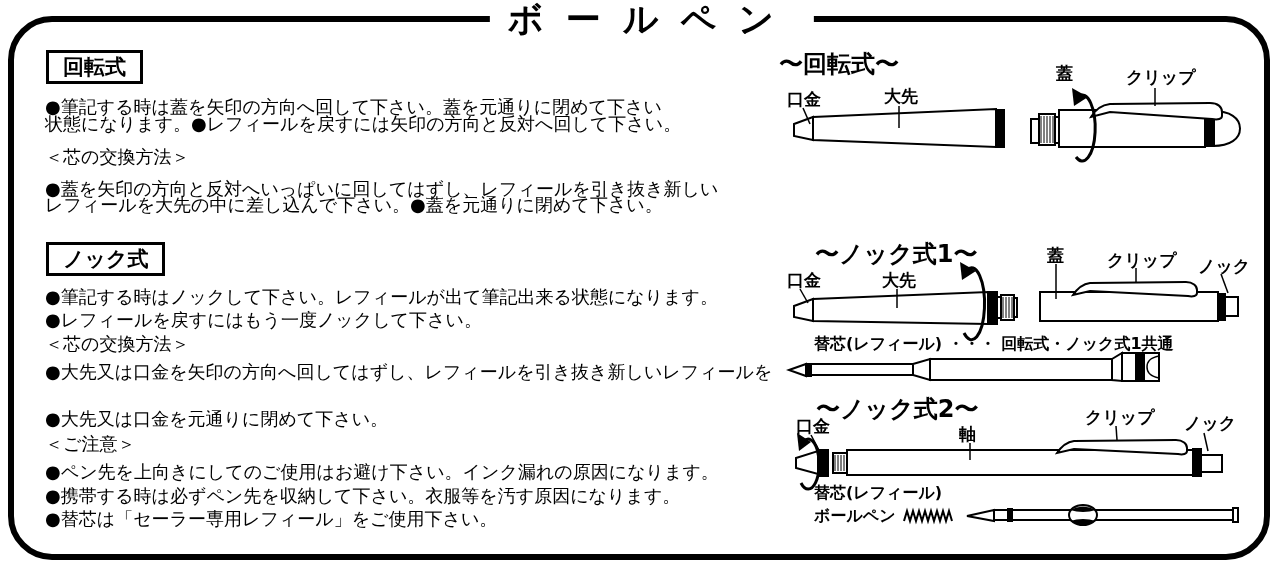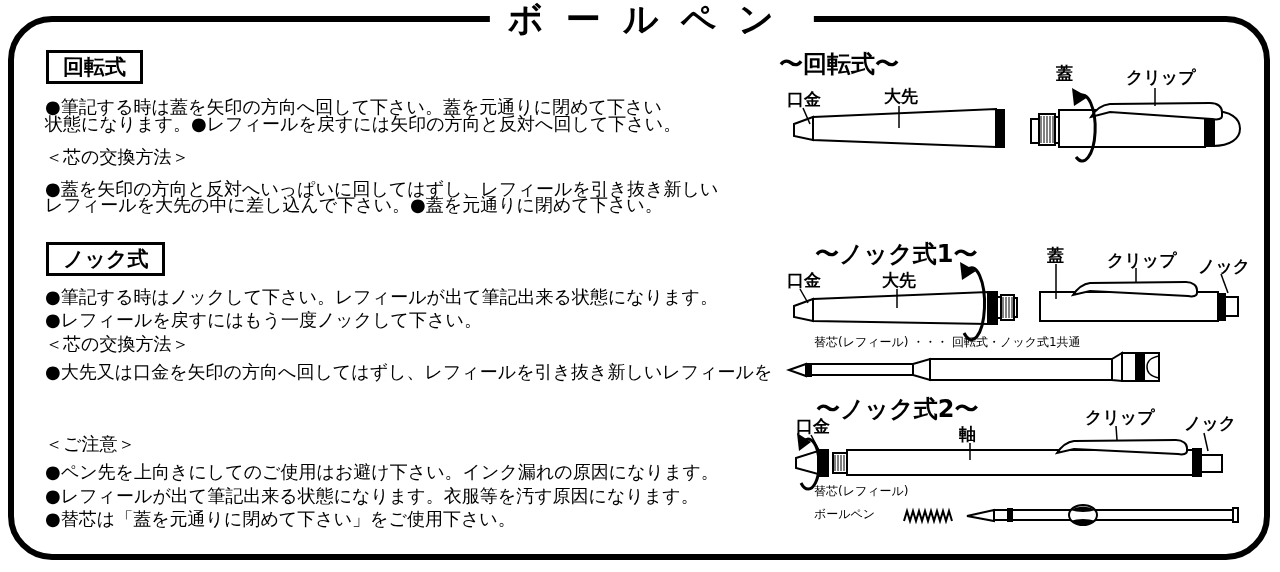--- a/index.html
+++ b/index.html
@@ -9,21 +9,21 @@
          border:6px solid #000;border-radius:44px;box-sizing:border-box;background:#fff;}
   .title{position:absolute;top:-4px;left:652px;transform:translateX(-50%);
          background:#fff;padding:0 18px;font-size:35px;font-weight:bold;
          letter-spacing:22px;line-height:46px;white-space:nowrap;z-index:3;}
   .secbox{position:absolute;border:3px solid #000;font-size:21px;font-weight:bold;
           line-height:26px;padding:1px 14px;background:#fff;z-index:2;}
   .bline{position:absolute;left:45px;font-size:18px;font-weight:500;line-height:20px;
          white-space:nowrap;z-index:2;}
   .dtitle{position:absolute;font-size:24px;font-weight:bold;white-space:nowrap;z-index:2;}
   .plabel{position:absolute;font-size:17px;font-weight:bold;white-space:nowrap;z-index:2;}
-  .note{position:absolute;font-size:12px;font-weight:normal;white-space:nowrap;z-index:2;}
+  .note{position:absolute;font-size:16px;font-weight:bold;white-space:nowrap;z-index:2;}
   svg.overlay{position:absolute;left:0;top:0;z-index:1;}
 </style>
 </head>
 <body>
 
 <div class="stage">
 
   <div class="frame"></div>
   <div class="title">ボールペン</div>
 
@@ -36,24 +36,25 @@
   <div class="bline" style="top:171px;margin-top:8px;">●蓋を矢印の方向と反対へいっぱいに回してはずし、レフィールを引き抜き新しい</div>
   <div class="bline" style="top:195px;">レフィールを大先の中に差し込んで下さい。●蓋を元通りに閉めて下さい。</div>
 
   <div class="secbox" style="left:46px;top:242px;">
     <span>ノック式</span>
   </div>
   <div class="bline" style="top:287px;">●筆記する時はノックして下さい。レフィールが出て筆記出来る状態になります。</div>
   <div class="bline" style="top:310px;text-align:center;">●レフィールを戻すにはもう一度ノックして下さい。</div>
   <div class="bline" style="top:334px;">＜芯の交換方法＞</div>
   <div class="bline" style="top:362px;">●大先又は口金を矢印の方向へ回してはずし、レフィールを引き抜き新しいレフィールを</div>
+  <div class="bline" style="top:409px;">●大先又は口金を元通りに閉めて下さい。</div>
   <div class="bline" style="top:434px;">＜ご注意＞</div>
   <div class="bline" style="top:462px;">●ペン先を上向きにしてのご使用はお避け下さい。インク漏れの原因になります。</div>
-  <div class="bline" style="top:486px;">●レフィールが出て筆記出来る状態になります。衣服等を汚す原因になります。</div>
-  <div class="bline" style="top:509px;">●替芯は「蓋を元通りに閉めて下さい」をご使用下さい。</div>
+  <div class="bline" style="top:486px;">●携帯する時は必ずペン先を収納して下さい。衣服等を汚す原因になります。</div>
+  <div class="bline" style="top:509px;">●替芯は「セーラー専用レフィール」をご使用下さい。</div>
 
   <div class="dtitle" style="left:779px;top:48px;">〜回転式〜</div>
   <div class="plabel" style="left:787px;top:88px;">口金</div>
   <div class="plabel" style="left:884px;top:85px;">大先</div>
   <div class="plabel" style="left:1056px;top:62px;">蓋</div>
   <div class="plabel" style="left:1126px;top:66px;">クリップ</div>
 
   <div class="dtitle" style="left:779px;top:238px;margin-left:36px;">〜ノック式1〜</div>
   <div class="plabel" style="left:787px;top:269px;">口金</div>
   <div class="plabel" style="left:882px;top:269px;">大先</div>

